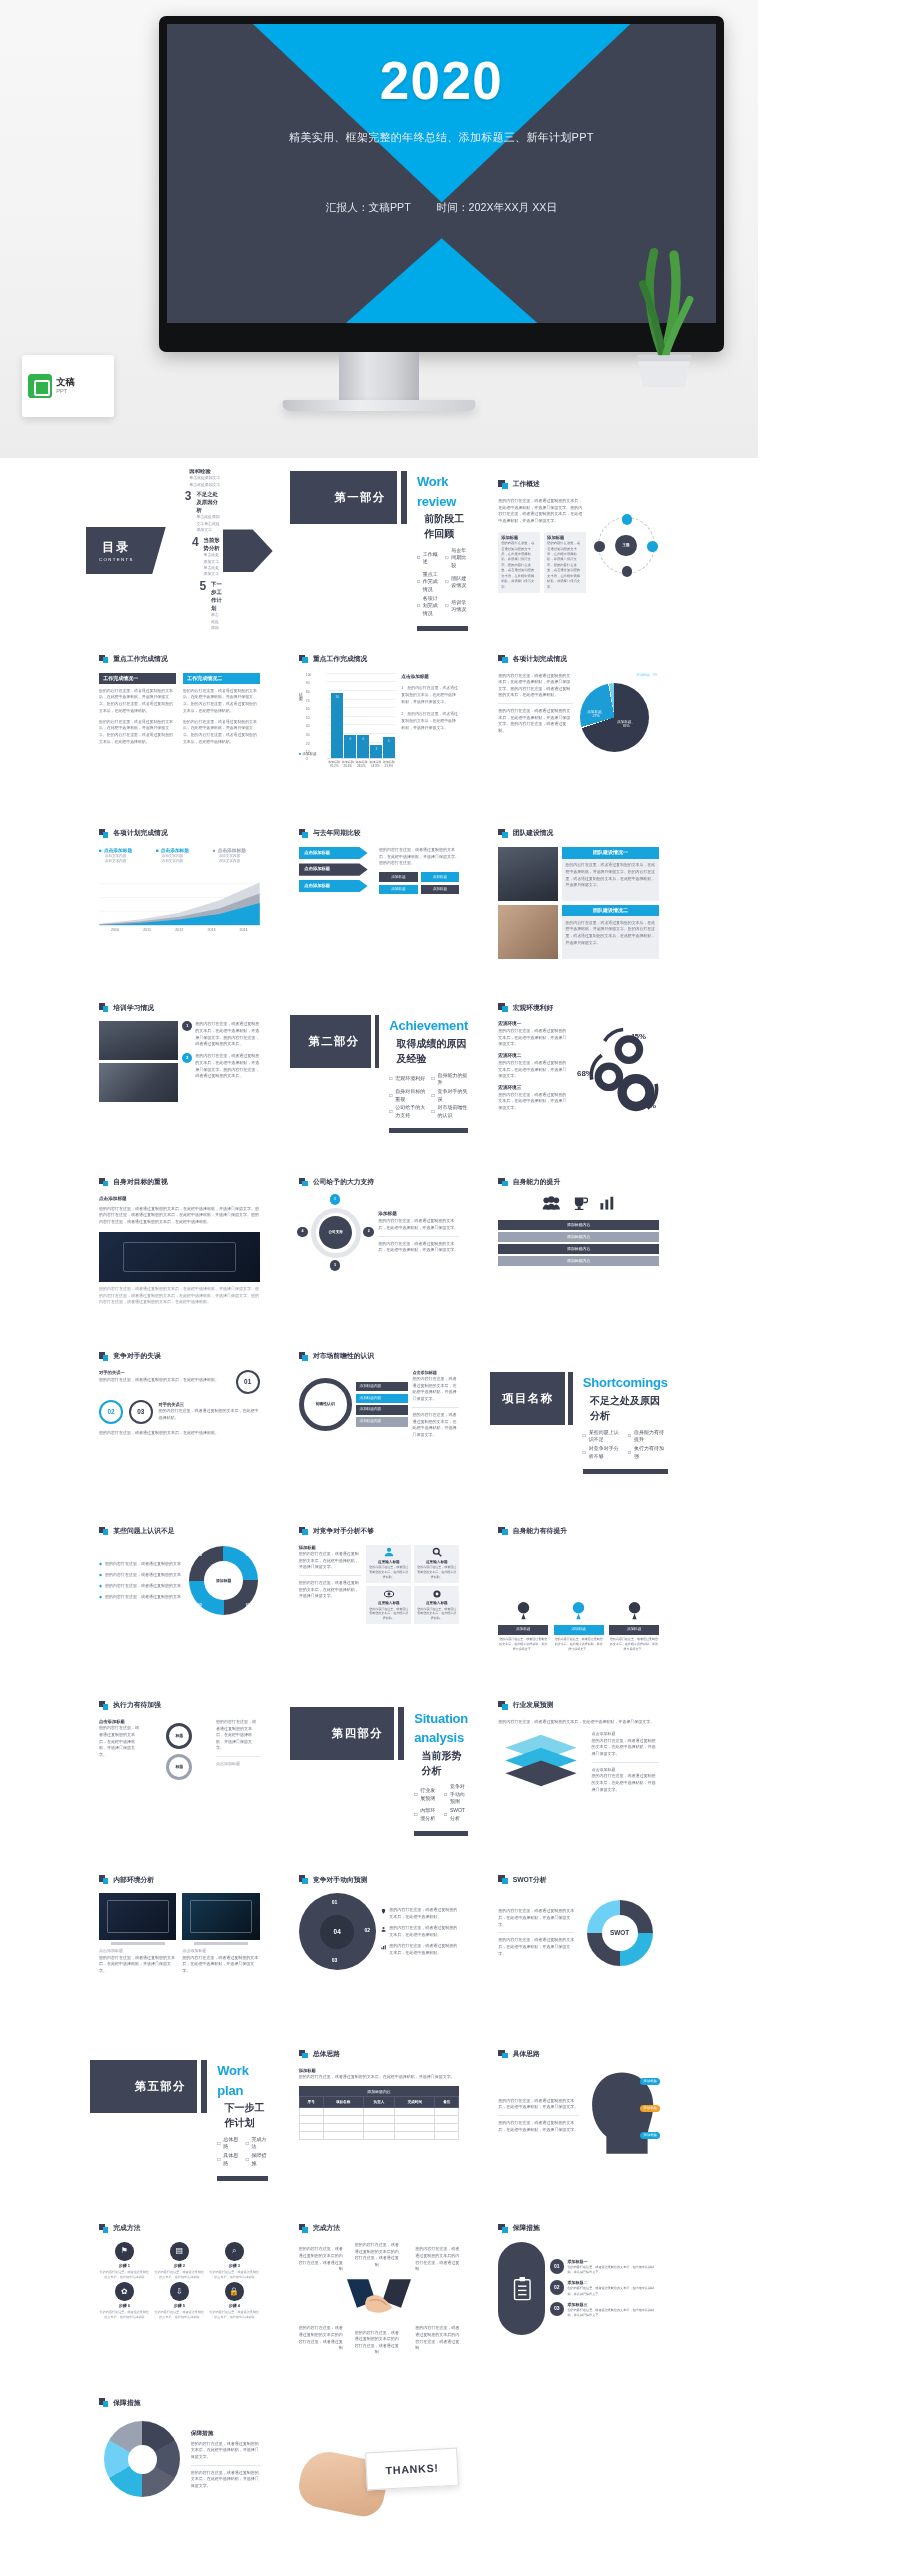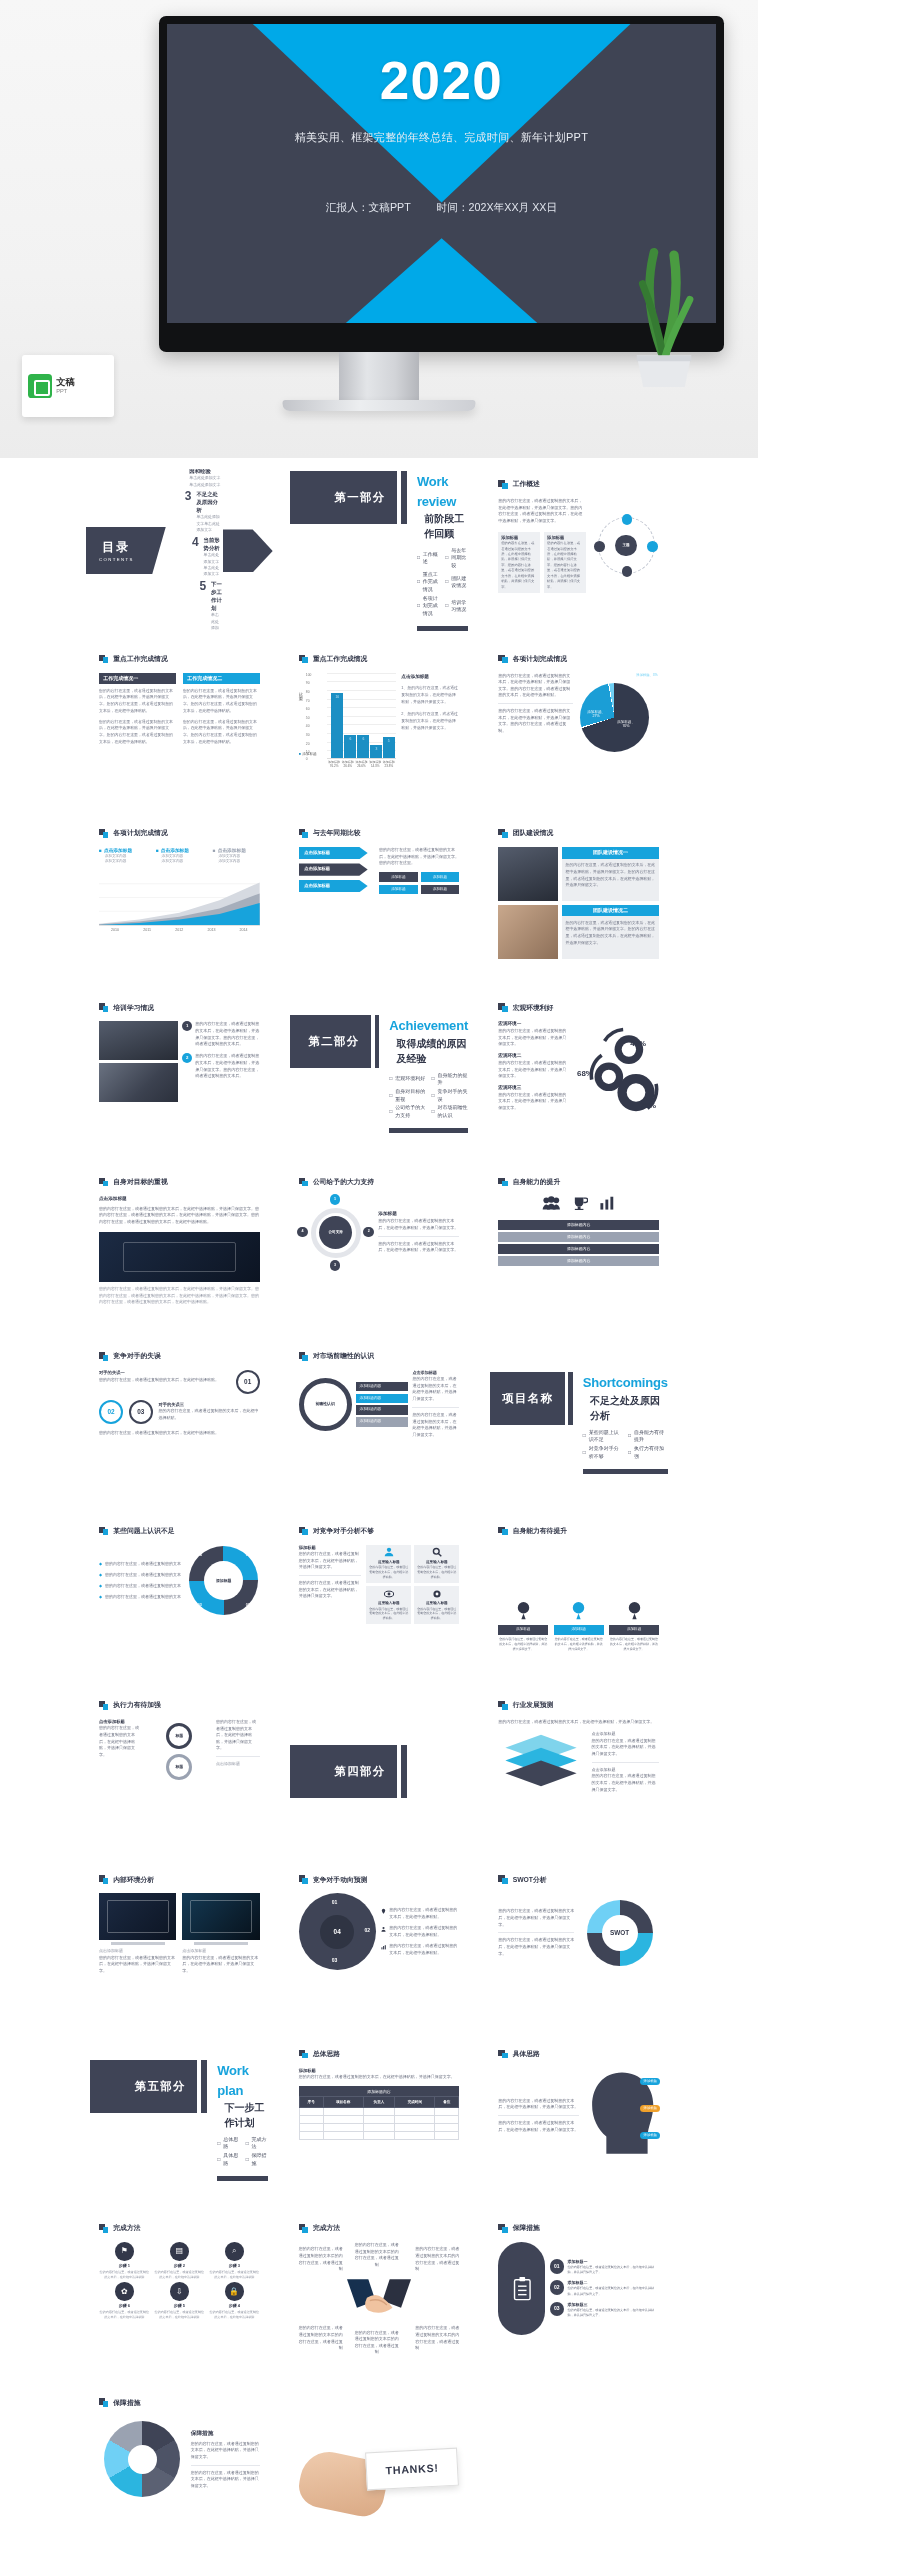--- a/index.html
+++ b/index.html
@@ -292,21 +292,21 @@
 
     <div class="monitor">
       <div class="screen">
         <svg class="scr-tri-top" viewBox="0 0 768 419" preserveAspectRatio="none">
           <polygon points="120,0 648,0 384,250" fill="#00a9e8"></polygon>
           <polygon points="120,419 648,419 384,230" fill="#00a9e8" opacity="0"></polygon>
           <polygon points="250,419 518,419 384,300" fill="#00a9e8"></polygon>
         </svg>
         <div class="hero-txt">
           <div class="yr">2020</div>
-          <div class="sub1">精美实用、框架完整的年终总结、完成时间、新年计划PPT</div>
+          <div class="sub1">精美实用、框架完整的年终总结、添加标题三、新年计划PPT</div>
           <div class="meta">
             <span>汇报人：文稿PPT</span>
             <span>时间：202X年XX月 XX日</span>
           </div>
         </div>
       </div>
     </div>
 
     <div class="stand"></div>
     <div class="base"></div>
@@ -698,21 +698,21 @@
           <div style="margin-bottom:5px">
               <div style="font-size:4.6px;font-weight:bold;color:#33384a">宏观环境二</div>
               <div class="lorem">您的内容打在这里，或者通过复制您的文本后，在此框中选择粘贴，并选择只保留文字。</div>
             </div>
           <div>
               <div style="font-size:4.6px;font-weight:bold;color:#33384a">宏观环境三</div>
               <div class="lorem">您的内容打在这里，或者通过复制您的文本后，在此框中选择粘贴，并选择只保留文字。</div>
             </div>
         </div>
         <div style="flex:none;width:86px;position:relative">
-          <div class="pct" style="position:absolute;right:13px;top:17px">45%</div>
+          <div class="pct" style="position:absolute;right:13px;top:10px">45%</div>
           <div class="pct" style="position:absolute;left:4px;top:47px">68%</div>
           <div class="pct" style="position:absolute;right:2.9px;top:79px">75%</div>
           <svg viewBox="0 0 120 130" style="width:86px;height:93px">
             <circle cx="78" cy="40" r="20" fill="#33384a"></circle>
               <circle cx="78" cy="40" r="10" fill="#fff"></circle>
             <circle cx="50" cy="78" r="20" fill="#33384a"></circle>
               <circle cx="50" cy="78" r="10" fill="#fff"></circle>
             <circle cx="88" cy="100" r="26" fill="#33384a"></circle>
               <circle cx="88" cy="100" r="13" fill="#fff"></circle>
             <path d="M44 28 A34 34 0 0 1 70 12" stroke="#33384a" stroke-width="5" fill="none" marker-end=""></path>
@@ -1025,20 +1025,30 @@
           <div class="sep-line"></div>
           <div class="lorem lorem-dim">点击添加标题</div>
         </div>
       </div>
     </div>
 
     <div class="slide divider-slide">
       <div class="div-inner">
         <div class="div-left">第四部分</div>
         <div class="div-bar"></div>
+        <div class="div-right">
+          <div><span class="div-en">Situation analysis</span><span class="div-cn">当前形势分析</span></div>
+          <div class="div-list">
+            <div class="div-li">行业发展预测</div>
+            <div class="div-li">竞争对手动向预测</div>
+            <div class="div-li">内部环境分析</div>
+            <div class="div-li">SWOT分析</div>
+          </div>
+          <div class="div-underbar"></div>
+        </div>
       </div>
     </div>
 
     <div class="slide">
       <div class="sl-title">
         <span class="sq-icon">
             <i class="a"></i>
             <i class="b"></i>
           </span>
         <span>行业发展预测</span>

